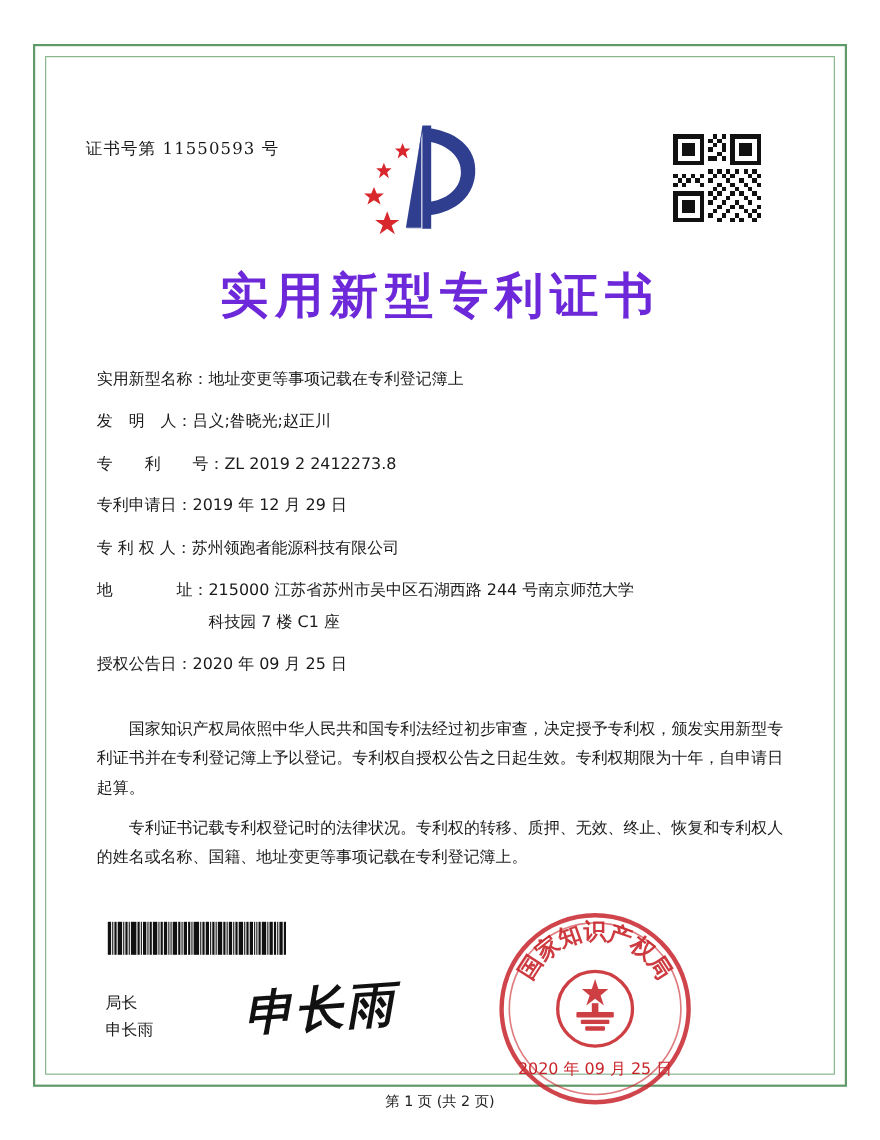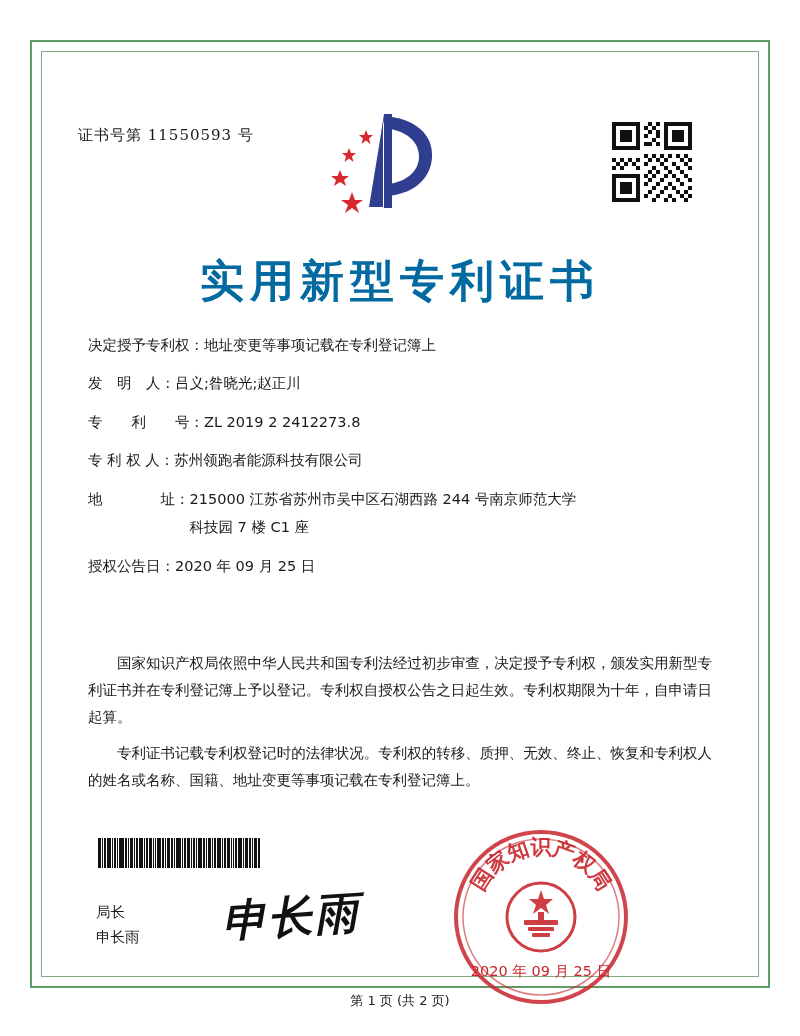--- a/index.html
+++ b/index.html
@@ -69,28 +69,28 @@
     left: 608px;
     top: 118px;
     width: 88px;
     height: 88px;
   }
 
   
   .doc-title {
     position: absolute;
     left: 0;
-    top: 252px;
+    top: 240px;
     width: 800px;
     text-align: center;
     font-size: 44px;
     font-weight: bold;
     letter-spacing: 6px;
     font-family: "DejaVu Serif", "Liberation Serif", serif;
-    color: #0369a1;
+    color: #6d28d9;
   }
 
   
   .fields {
     position: absolute;
     left: 88px;
     top: 334px;
     width: 630px;
     font-size: 14.5px;
     line-height: 1.55;
@@ -330,34 +330,38 @@
         <rect x="19" y="20" width="1" height="1"></rect>
       </g>
     </svg>
   </div>
 
   <div class="doc-title">实用新型专利证书</div>
 
   <div class="fields">
 
     <div class="field-row">
-      <span class="field-label">决定授予专利权：</span>
+      <span class="field-label">实用新型名称：</span>
       <span class="field-value">地址变更等事项记载在专利登记簿上</span>
     </div>
 
     <div class="field-row">
       <span class="field-label">发　明　人：</span>
       <span class="field-value">吕义;昝晓光;赵正川</span>
     </div>
 
     <div class="field-row">
       <span class="field-label">专　　利　　号：</span>
       <span class="field-value">ZL 2019 2 2412273.8</span>
     </div>
 
+    <div class="field-row">
+      <span class="field-label">专利申请日：</span>
+      <span class="field-value">2019 年 12 月 29 日</span>
+    </div>
 
     <div class="field-row">
       <span class="field-label">专 利 权 人：</span>
       <span class="field-value">苏州领跑者能源科技有限公司</span>
     </div>
 
     <div class="field-row">
       <span class="field-label">地　　　　址：</span>
       <span class="field-value">
         <span>215000 江苏省苏州市吴中区石湖西路 244 号南京师范大学</span>

